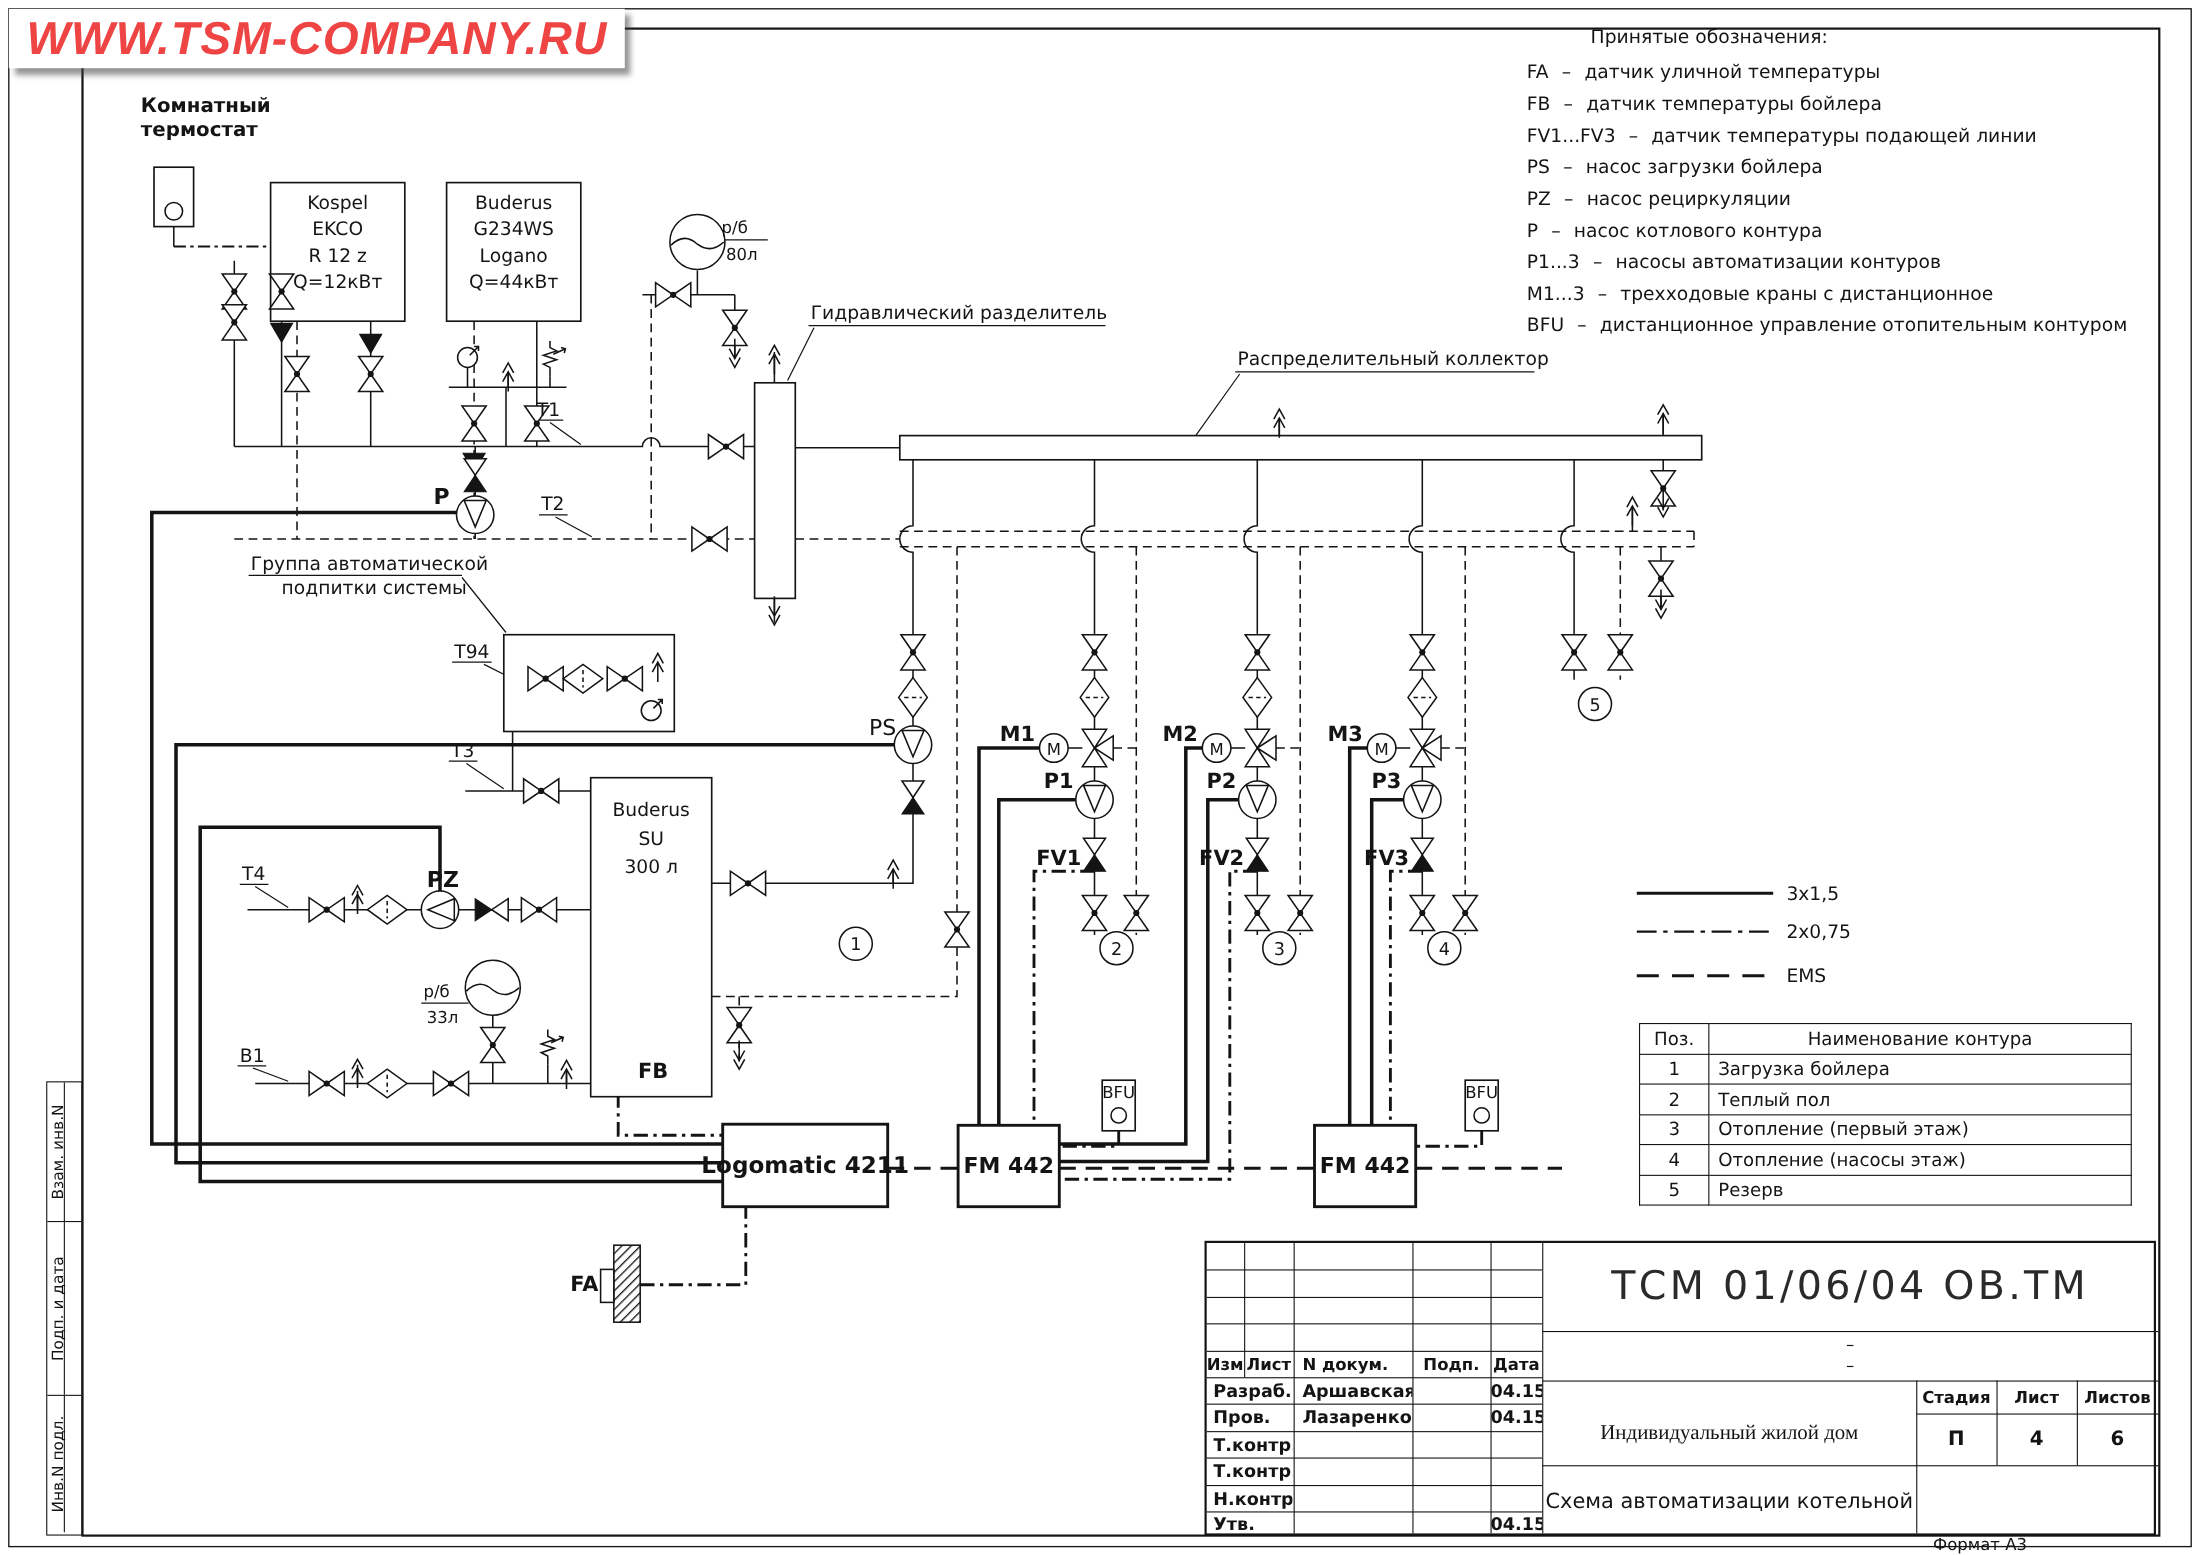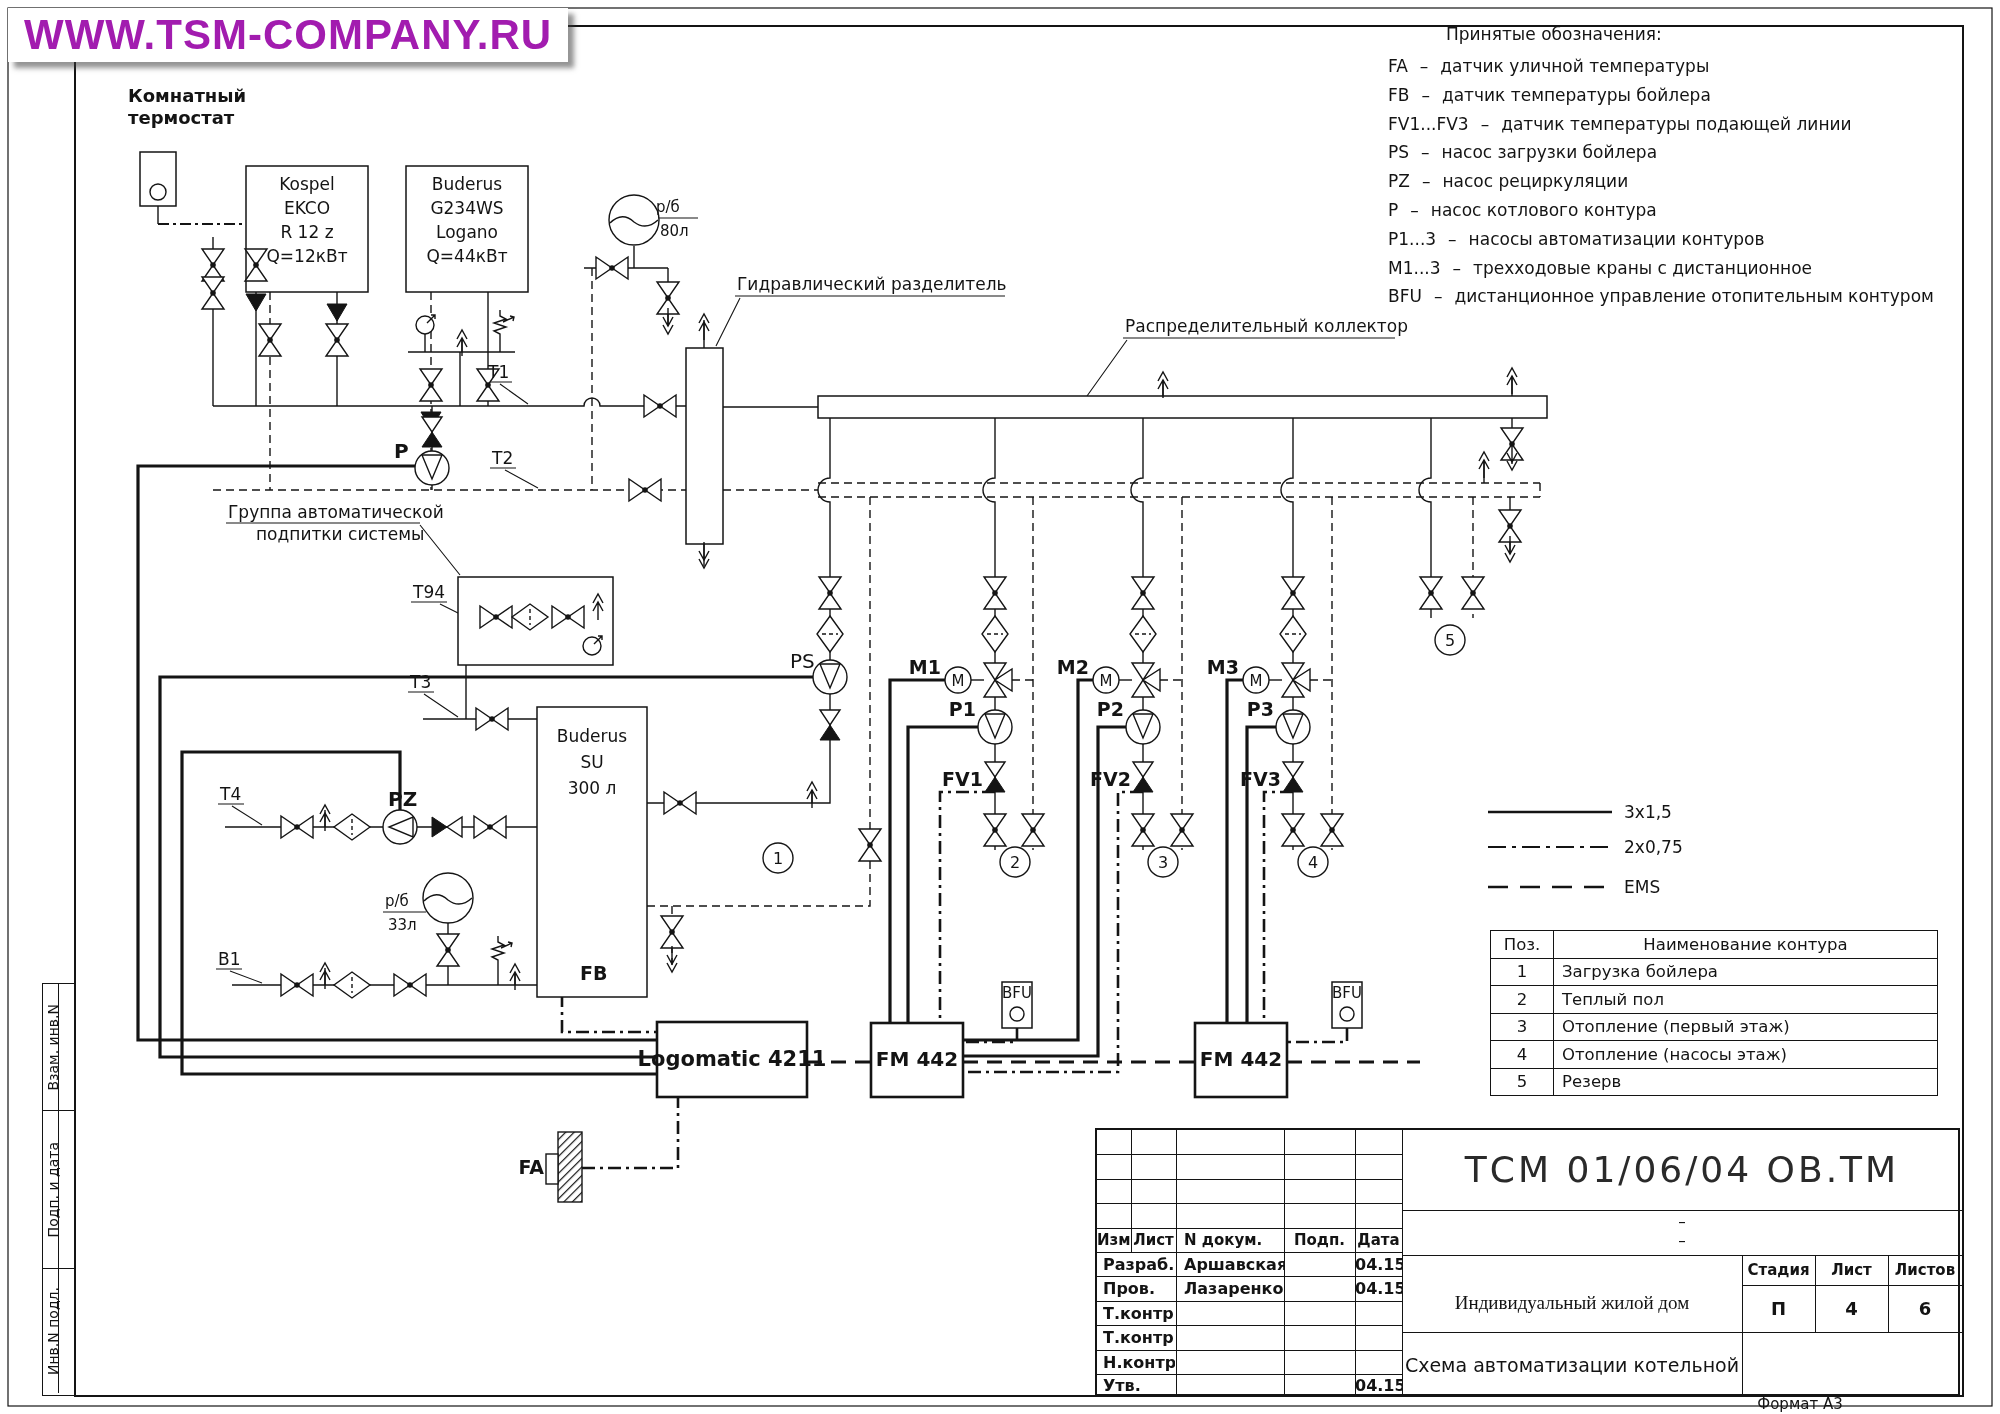--- a/index.html
+++ b/index.html
@@ -21,21 +21,21 @@
   svg .sym{fill:#ffffff;stroke:#141414;stroke-width:1.4;}
   svg .symk{fill:#141414;stroke:#141414;stroke-width:1;}
   svg text{font-family:"DejaVu Sans","Liberation Sans",sans-serif;fill:#141414;}
   .t15{font-size:15px;}  .t16{font-size:16px;} .t17{font-size:17px;}
   .t18b{font-size:18px;font-weight:bold;} .t19b{font-size:19px;font-weight:bold;}
   .t20{font-size:20px;} .t20b{font-size:20px;font-weight:bold;} .t21b{font-size:21px;font-weight:bold;}
   .mid{text-anchor:middle;} .end{text-anchor:end;}
   
   .wm{left:8px;top:8px;height:54px;line-height:54px;padding:0 16px;background:#fff;
       font-family:"Liberation Sans","DejaVu Sans",sans-serif;font-weight:700;font-size:42px;
-      letter-spacing:1px;color:#a21caf;box-shadow:6px 6px 5px rgba(60,60,60,.55);white-space:nowrap;}
+      letter-spacing:1px;color:#ef4444;box-shadow:6px 6px 5px rgba(60,60,60,.55);white-space:nowrap;font-style:italic;}
   
   .legend{left:1388px;top:24px;width:585px;font-size:17px;}
   .lg-title{margin-left:58px;margin-bottom:8px;}
   .lg-row{display:flex;line-height:28.8px;white-space:nowrap;}
   .lg-code{margin-right:12px;} .lg-sep{margin-right:12px;}
   
   .ctab{left:1490px;top:930px;border-collapse:collapse;}
   .ctab td{border:1.6px solid #141414;font-size:16.5px;padding:0 8px;height:26.5px;white-space:nowrap;}
   .ctab .c1{width:46px;text-align:center;}
   .ctab .hd{text-align:center;}

